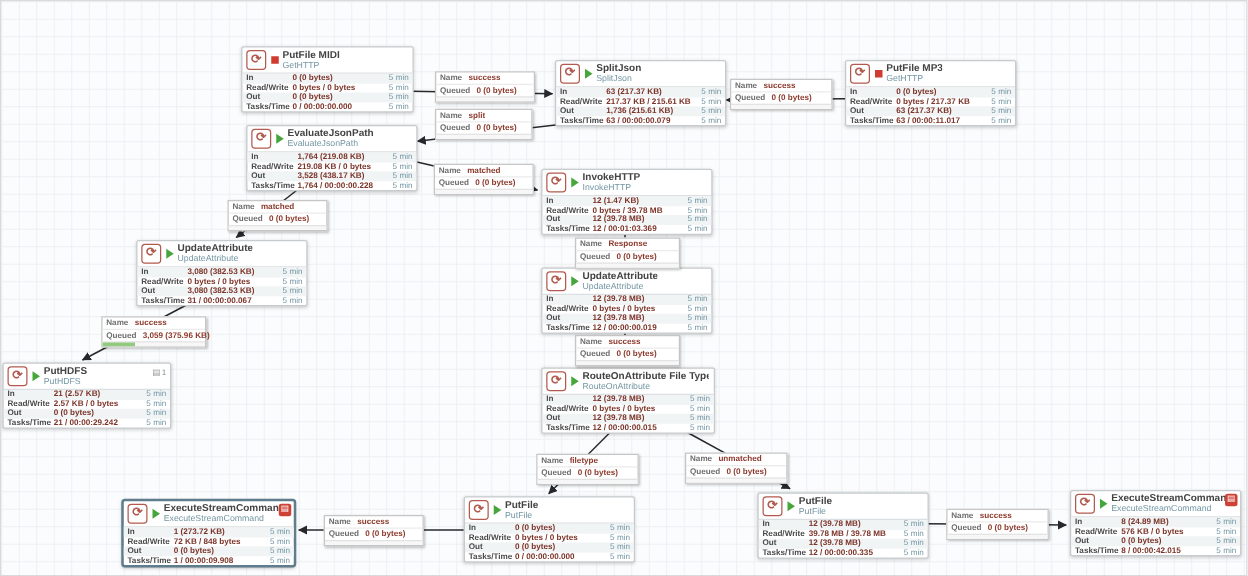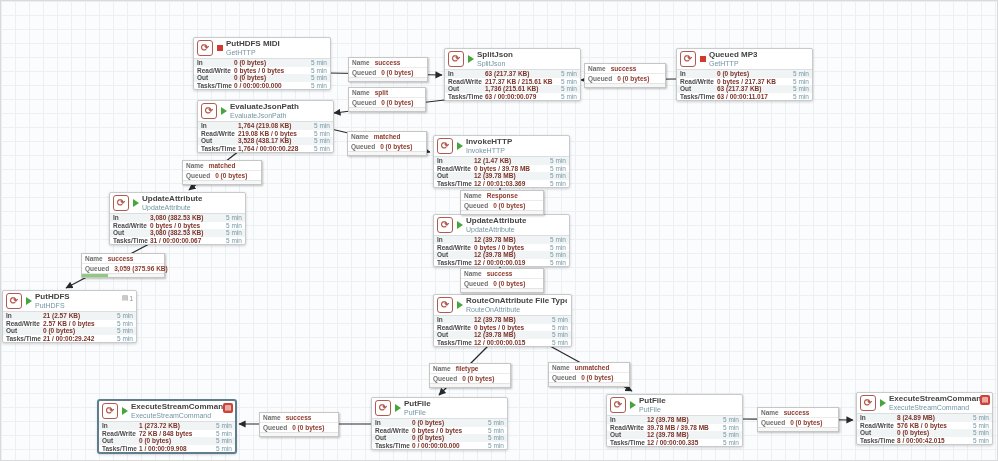--- a/index.html
+++ b/index.html
@@ -64,21 +64,21 @@
       <line x1="370" y1="423" x2="238" y2="423" marker-end="url(#arr)"></line>
       <line x1="739" y1="418" x2="852" y2="419" marker-end="url(#arr)"></line>
     </g>
   </svg>
 
   <div class="proc" style="left:192px;top:36px;width:136px">
     <div class="head">
       <span class="picon">⟳</span>
       <span class="st stop"></span>
       <div class="titles">
-        <span class="pname">PutHDFS MIDI</span>
+        <span class="pname">PutFile MIDI</span>
         <span class="ptype">GetHTTP</span>
       </div>
     </div>
     <div class="stats">
       <div class="row">
           <span class="k">In</span>
           <span class="v">0 (0 bytes)</span>
           <span class="w">5 min</span>
         </div>
       <div class="row">
@@ -130,21 +130,21 @@
           <span class="w">5 min</span>
         </div>
     </div>
   </div>
 
   <div class="proc" style="left:675px;top:47px">
     <div class="head">
       <span class="picon">⟳</span>
       <span class="st stop"></span>
       <div class="titles">
-        <span class="pname">Queued MP3</span>
+        <span class="pname">PutFile MP3</span>
         <span class="ptype">GetHTTP</span>
       </div>
     </div>
     <div class="stats">
       <div class="row">
           <span class="k">In</span>
           <span class="v">0 (0 bytes)</span>
           <span class="w">5 min</span>
         </div>
       <div class="row">

